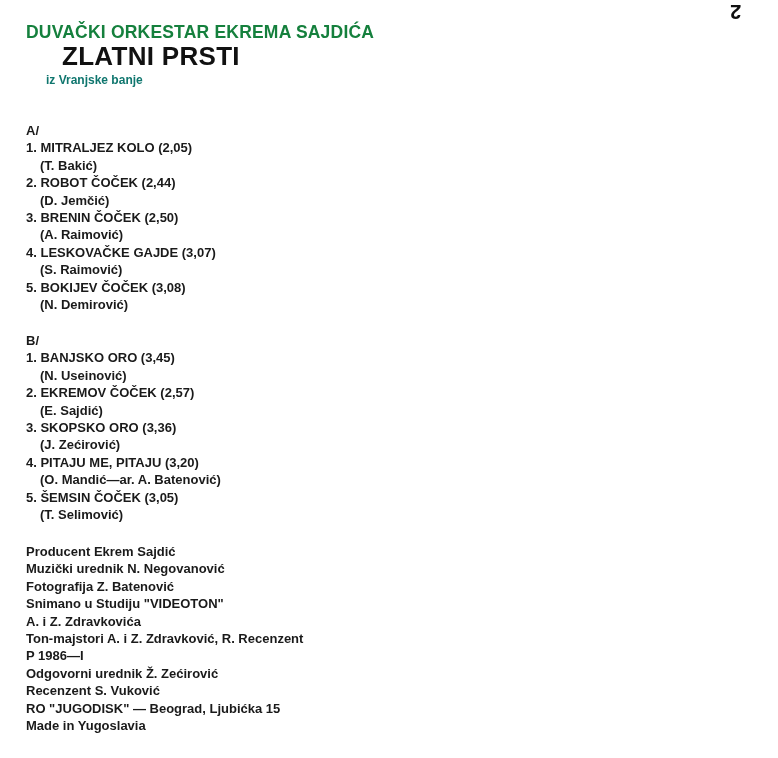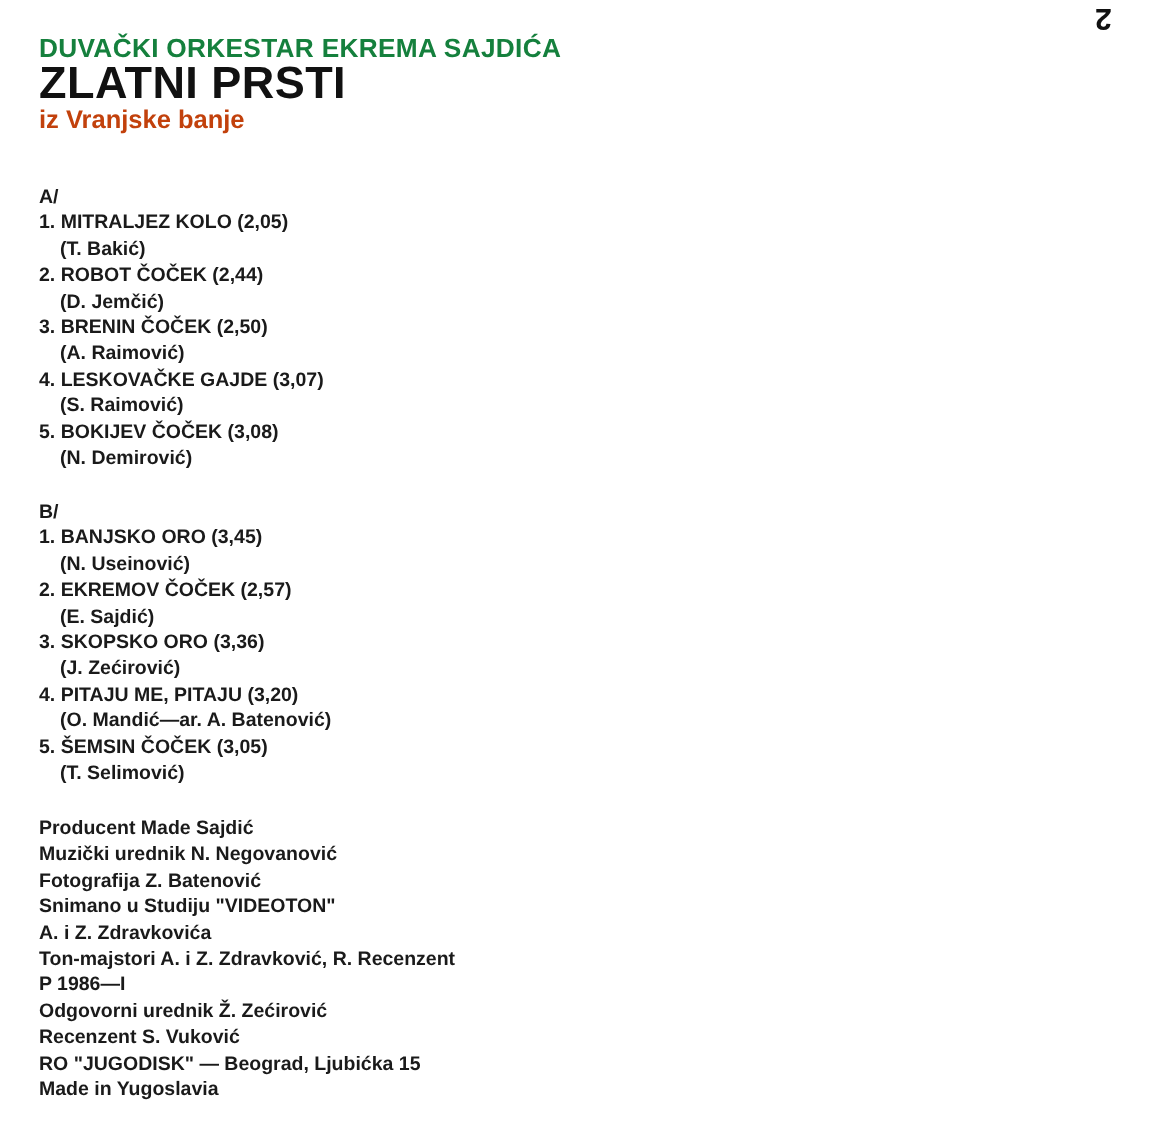--- a/index.html
+++ b/index.html
@@ -31,29 +31,31 @@
       left: 26px;
       top: 21px;
     }
     .artist {
       font-size: 17.5px;
       line-height: 22px;
       letter-spacing: 0.2px;
       color: #15803d;
     }
     .album-title {
-      font-size: 30px;
+      font-size: 26px;
       line-height: 26px;
       color: #111;
       letter-spacing: 0.3px;
+      margin-left: 36px;
     }
     .subtitle {
-      font-size: 17px;
+      font-size: 12px;
       line-height: 22px;
-      color: #c2410c;
+      color: #0f766e;
+      margin-left: 20px;
     }
     .side {
       position: absolute;
       left: 26px;
       font-size: 13px;
       line-height: 17.4px;
     }
     .side-a { top: 122px; }
     .side-b { top: 332px; }
     .side-label { display: block; }
@@ -101,21 +103,21 @@
   <span class="track-composer">(E. Sajdić)</span>
   <span class="track-title">3. SKOPSKO ORO (3,36)</span>
   <span class="track-composer">(J. Zećirović)</span>
   <span class="track-title">4. PITAJU ME, PITAJU (3,20)</span>
   <span class="track-composer">(O. Mandić—ar. A. Batenović)</span>
   <span class="track-title">5. ŠEMSIN ČOČEK (3,05)</span>
   <span class="track-composer">(T. Selimović)</span>
 </div>
 
 <div class="credits">
-  <span class="credit-line">Producent Made Sajdić</span>
+  <span class="credit-line">Producent Ekrem Sajdić</span>
   <span class="credit-line">Muzički urednik N. Negovanović</span>
   <span class="credit-line">Fotografija Z. Batenović</span>
   <span class="credit-line">Snimano u Studiju "VIDEOTON"</span>
   <span class="credit-line">A. i Z. Zdravkovića</span>
   <span class="credit-line">Ton-majstori A. i Z. Zdravković, R. Recenzent</span>
   <span class="credit-line">P 1986—I</span>
   <span class="credit-line">Odgovorni urednik Ž. Zećirović</span>
   <span class="credit-line">Recenzent S. Vuković</span>
   <span class="credit-line">RO "JUGODISK" — Beograd, Ljubićka 15</span>
   <span class="credit-line">Made in Yugoslavia</span>

